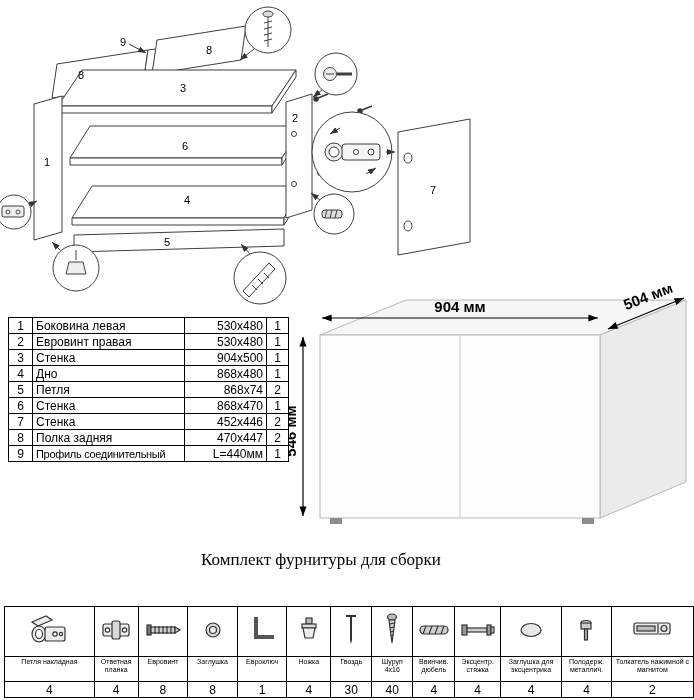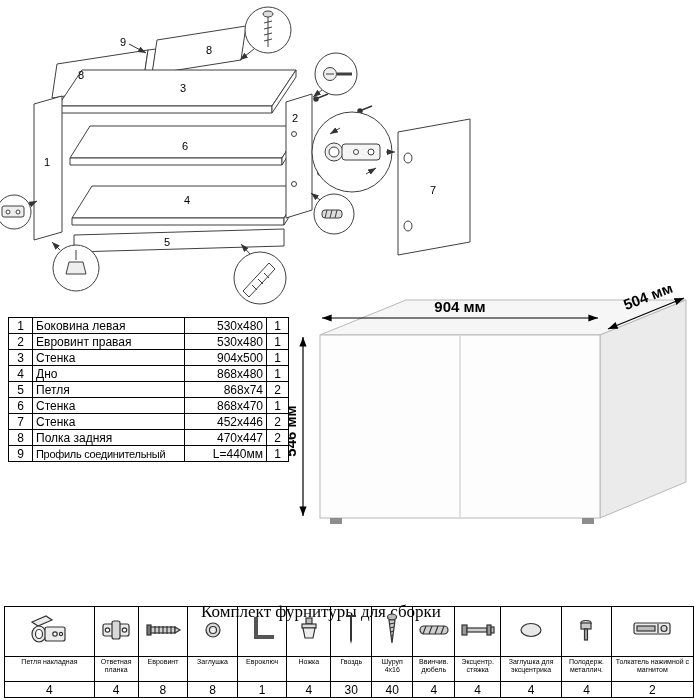--- a/index.html
+++ b/index.html
@@ -11,21 +11,21 @@
   .dims { position:absolute; left:288px; top:286px; }
 
   .parts { position:absolute; left:8px; top:317px; border-collapse:collapse; font-size:12px; }
   .parts td { border:1px solid #000; padding:0 3px; height:16px; white-space:nowrap; }
   .parts .c-num  { width:24px;  text-align:center; }
   .parts .c-name { width:152px; }
   .parts .c-size { width:82px;  text-align:right; }
   .parts .c-qty  { width:22px;  text-align:center; }
   .parts .condensed { font-size:11px; letter-spacing:-0.3px; }
 
-  .hw-title { position:absolute; left:0; top:602px; width:642px; text-align:center;
+  .hw-title { position:absolute; left:0; top:550px; width:642px; text-align:center;
               font-family:"Liberation Serif", serif; font-size:17px; }
   .hw { position:absolute; left:4px; top:606px; border-collapse:collapse; table-layout:fixed; }
   .hw td { border:1px solid #000; text-align:center; vertical-align:middle; overflow:hidden; }
   .hw-icons td { height:50px; }
   .hw-labels td { height:25px; font-size:7px; line-height:1.15; padding:1px; vertical-align:top; }
   .hw-qty td { height:16px; font-size:12px; }
 
   svg text { font-family:"Liberation Sans", sans-serif; }
   .pl { stroke:#3f3f3f; stroke-width:1; fill:#fff; }
   .icon-stroke { stroke:#333; stroke-width:1.2; }

